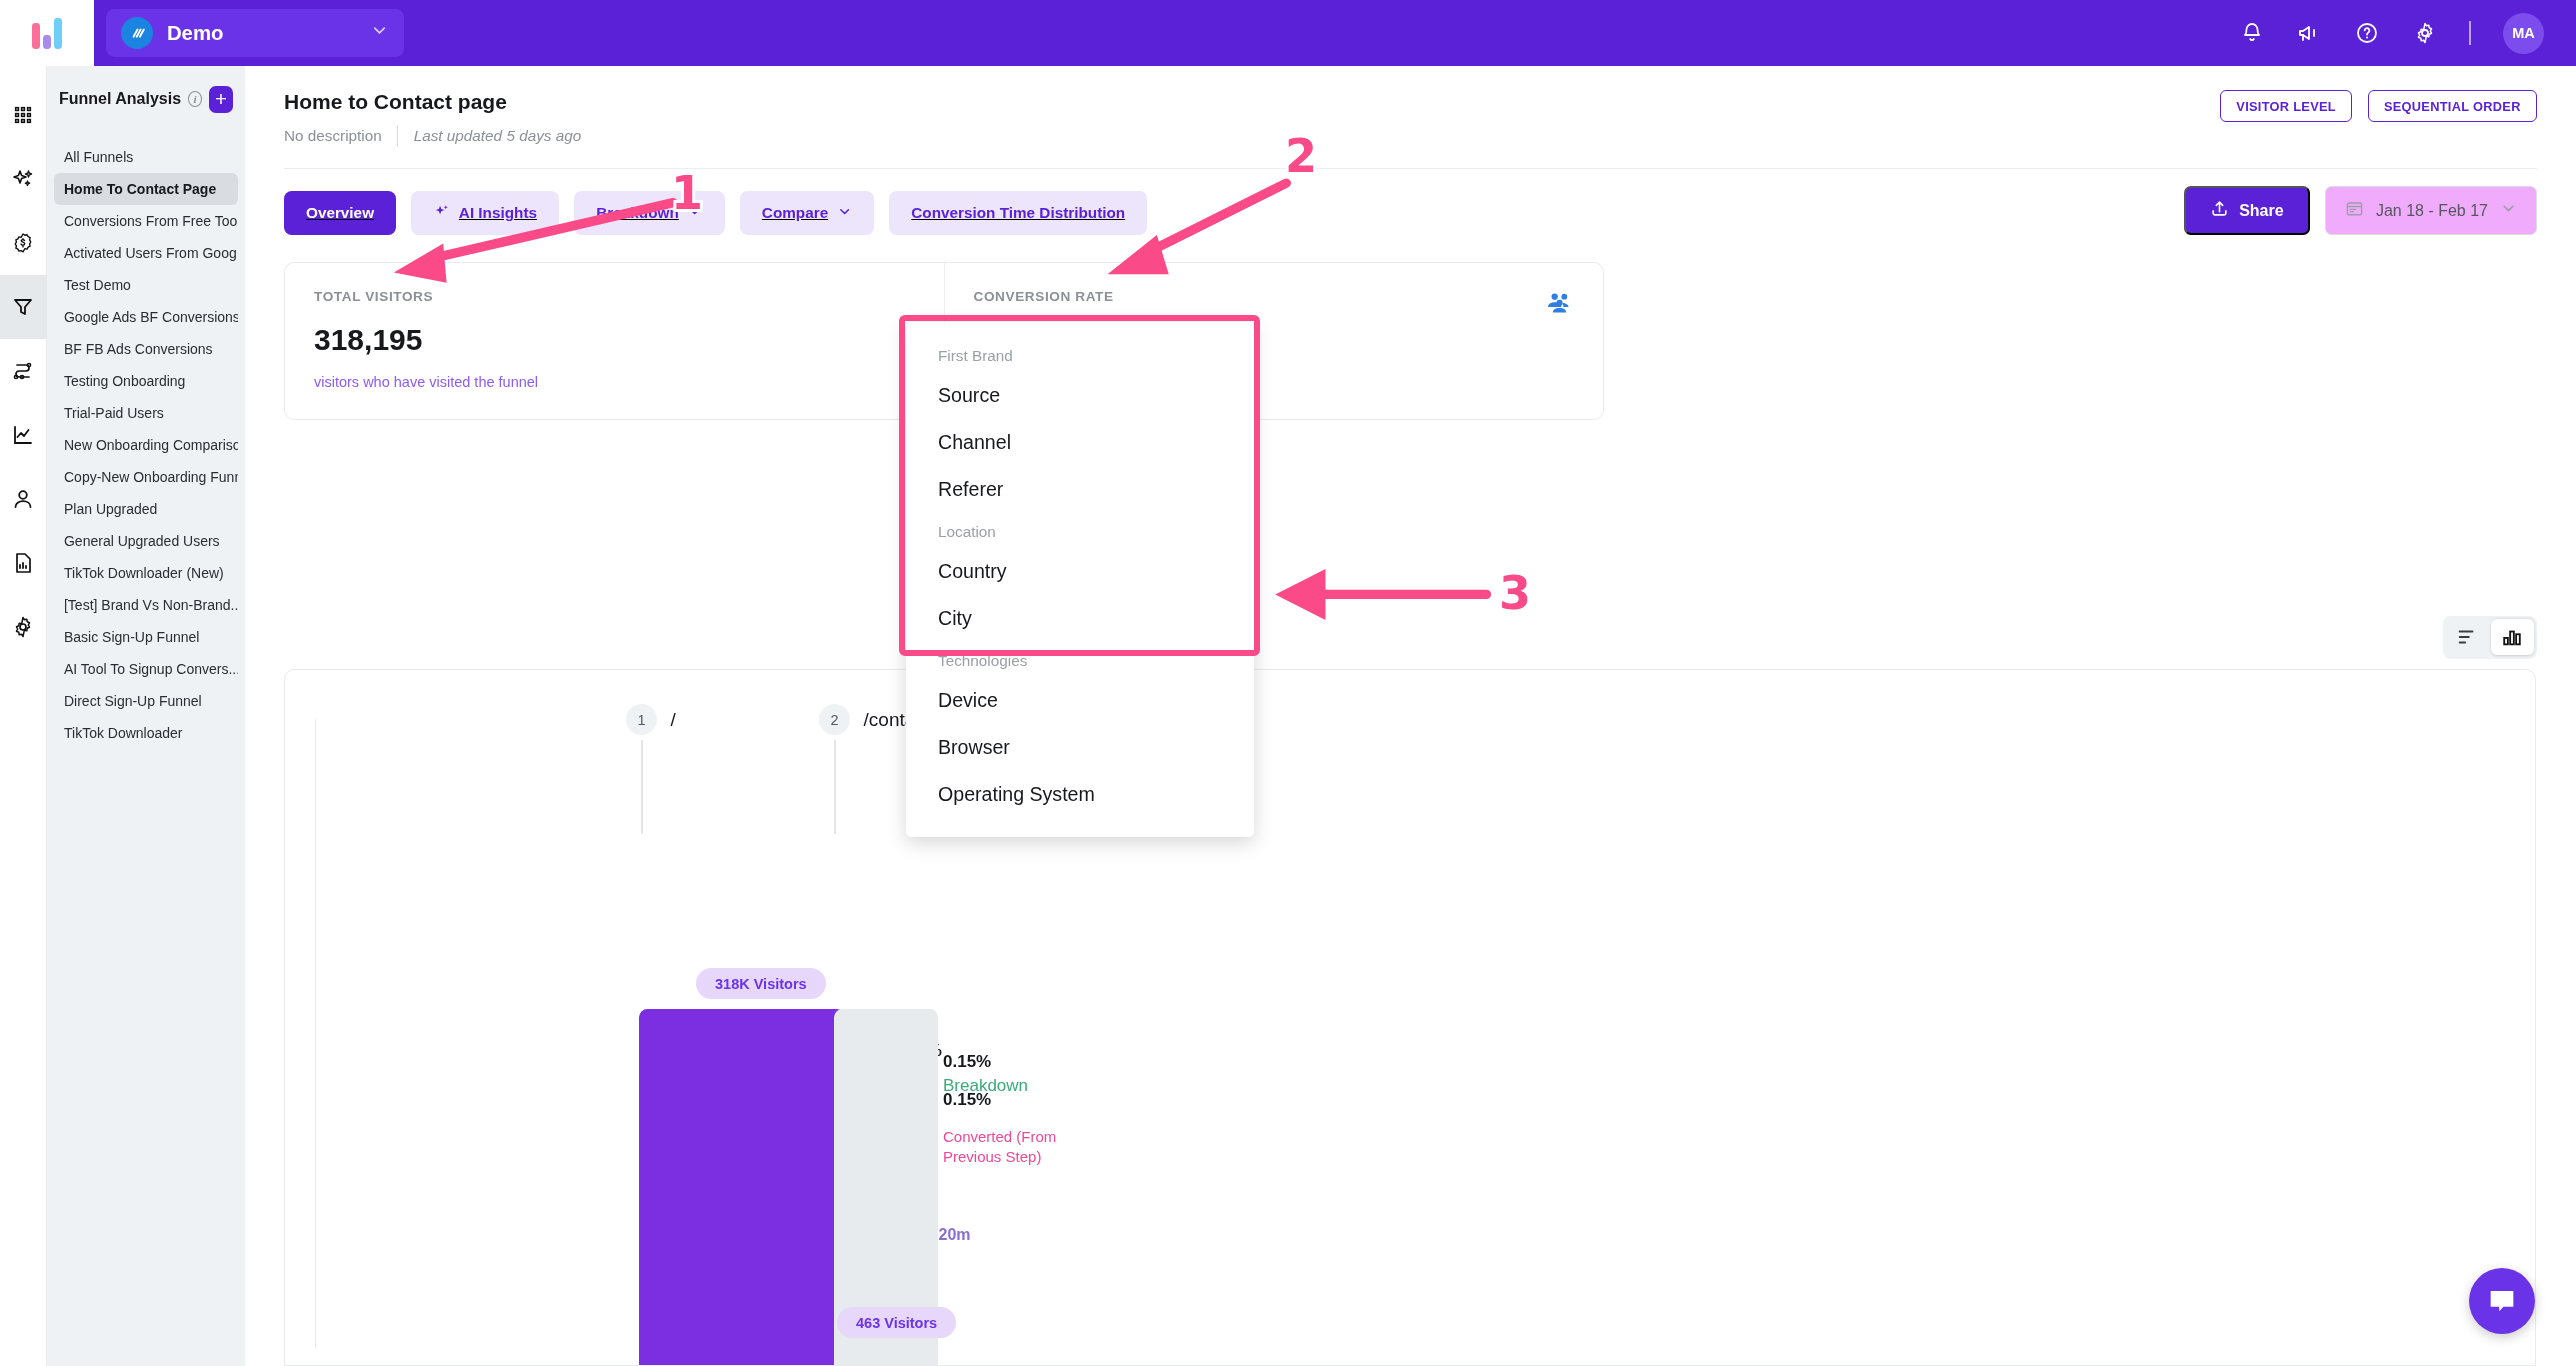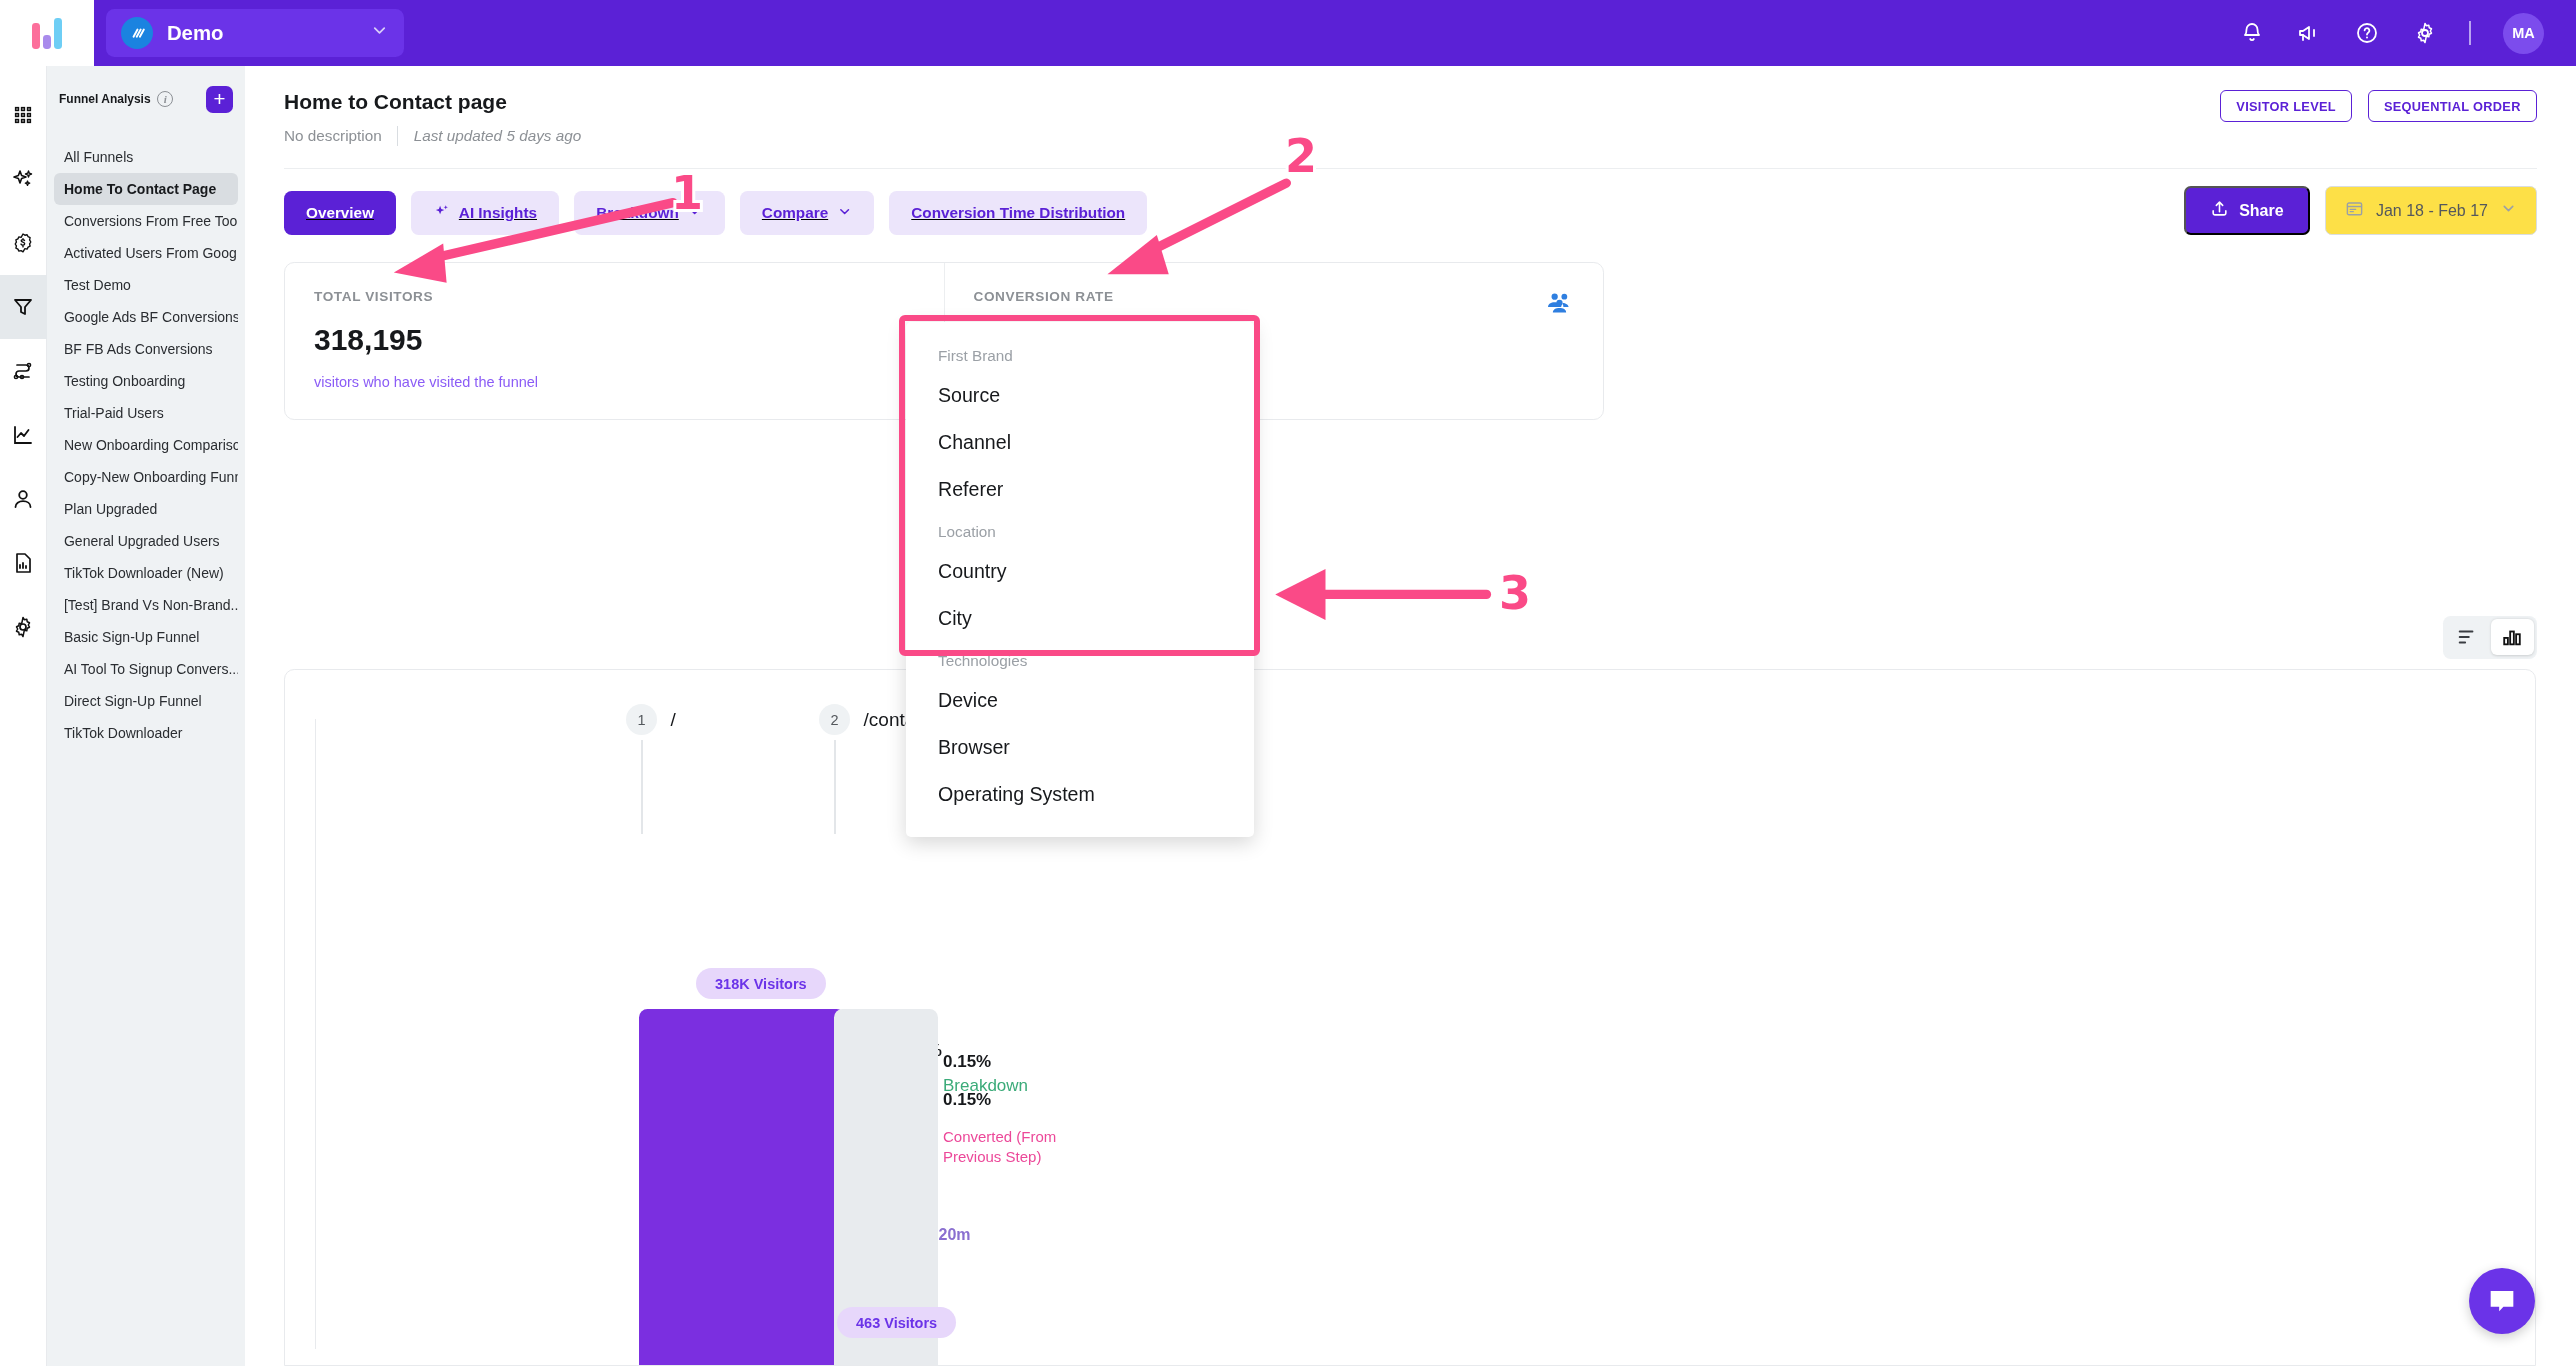--- a/index.html
+++ b/index.html
@@ -66,21 +66,21 @@
   .rail-item.active { background: #e5e9ec; }
 
   
   .sidebar {
     position: absolute; top: 66px; left: 47px; width: 198px; height: 1300px;
     background: #eff2f4; overflow: hidden;
   }
   .sb-head {
     height: 66px; display: flex; align-items: center; padding: 0 12px 0 12px; gap: 6.8px;
   }
-  .sb-title { font-size: 12px; font-weight: 700; color: #17191c; white-space: nowrap; }
+  .sb-title { font-size: 16px; font-weight: 700; color: #17191c; white-space: nowrap; }
   .sb-info {
     width: 16px; height: 16px; border: 1.4px solid #8c9095; border-radius: 50%;
     color: #8c9095; font-size: 11px; font-style: italic; font-weight: 700;
     display: flex; align-items: center; justify-content: center; cursor: pointer;
     font-family: "Liberation Serif", serif;
   }
   .sb-add {
     margin-left: auto; width: 27px; height: 27px; border-radius: 6.8px;
     background: #5b21d6; color: #fff; font-size: 20.4px; line-height: 1;
     display: flex; align-items: center; justify-content: center; cursor: pointer;
@@ -133,21 +133,21 @@
 
   .tabs-right {
     position: absolute; right: 39px; top: 17px; display: flex; gap: 15.3px; align-items: center;
   }
   .share-btn {
     background: #5b21d6; color: #fff; border-radius: 6.8px; height: 49px;
     display: flex; align-items: center; gap: 10.2px; padding: 0 24px;
     font-size: 16px; font-weight: 700; cursor: pointer;
   }
   .date-btn {
-    background: #fde047; border: 1.3px solid #d9dde1; border-radius: 6.8px; height: 49px;
+    background: #f0abfc; border: 1.3px solid #d9dde1; border-radius: 6.8px; height: 49px;
     display: flex; align-items: center; gap: 12px; padding: 0 19px;
     font-size: 16px; color: #54585d; cursor: pointer;
   }
 
   
   .cards {
     margin: 27px 39px 0 39px; display: flex; gap: 0;
     border: 1.3px solid #e8eaed; border-radius: 10.2px; overflow: hidden;
     width: 1320px; background: #fff;
   }

